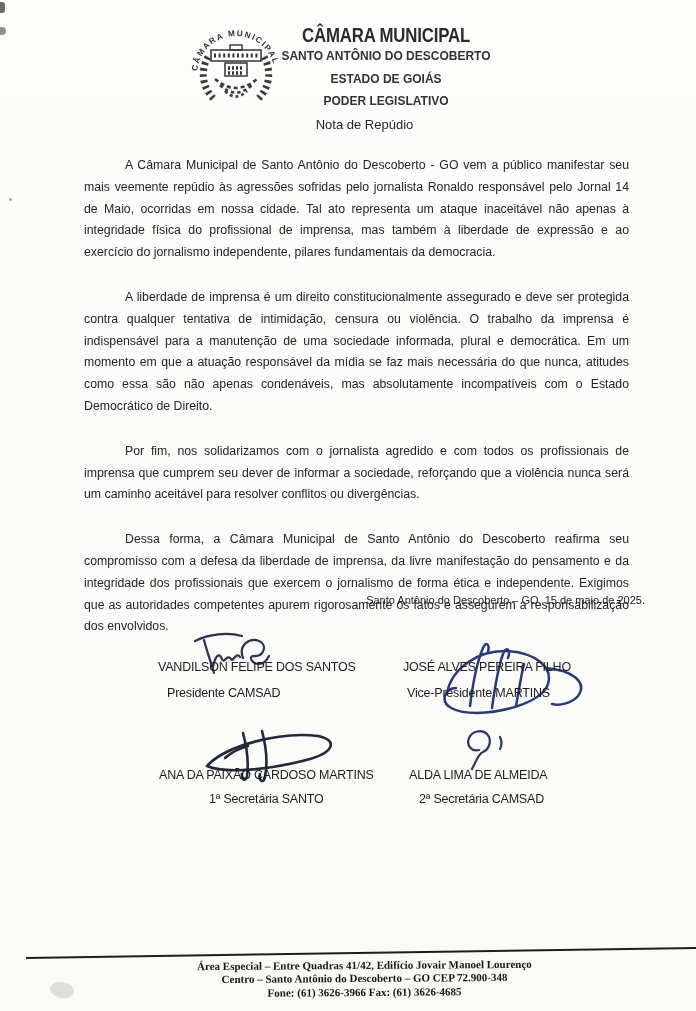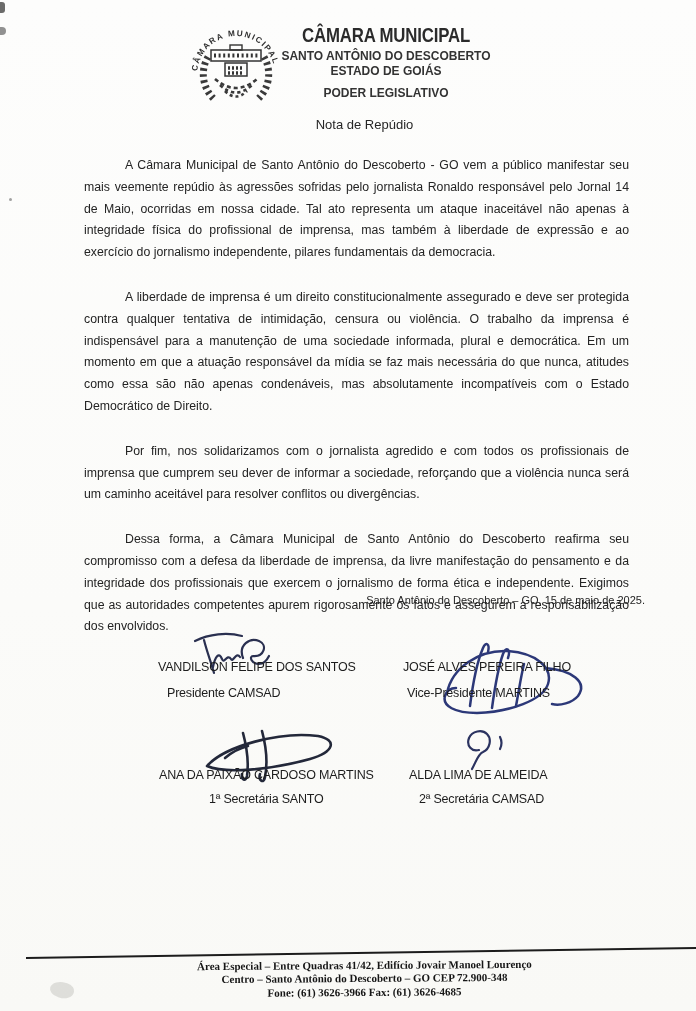--- a/index.html
+++ b/index.html
@@ -68,21 +68,21 @@
     <g fill="none" stroke="#3a3a3a" stroke-width="2.6">
       <path d="M 32,66 Q 53,84 74,66" stroke-dasharray="4 3"></path>
       <path d="M 37,72 Q 53,87 69,72" stroke-dasharray="3.4 3"></path>
       <path d="M 42,78 Q 53,89 64,78" stroke-dasharray="3 3"></path>
     </g>
   </svg>
 
   <div class="header-text">
     <div class="org-title">CÂMARA MUNICIPAL</div>
     <div class="org-sub">SANTO ANTÔNIO DO DESCOBERTO</div>
-    <div class="org-sub" style="margin-top:0">ESTADO DE GOIÁS</div>
+    <div class="org-sub" style="margin-top:8px">ESTADO DE GOIÁS</div>
     <div class="org-sub" style="margin-top:8px">PODER LEGISLATIVO</div>
   </div>
 
   <div class="doc-heading">Nota de Repúdio</div>
 
   <div class="body-text">
     <p>A Câmara Municipal de Santo Antônio do Descoberto - GO vem a público manifestar seu mais veemente repúdio às agressões sofridas pelo jornalista Ronaldo responsável pelo Jornal 14 de Maio, ocorridas em nossa cidade. Tal ato representa um ataque inaceitável não apenas à integridade física do profissional de imprensa, mas também à liberdade de expressão e ao exercício do jornalismo independente, pilares fundamentais da democracia.</p>
     <p>A liberdade de imprensa é um direito constitucionalmente assegurado e deve ser protegida contra qualquer tentativa de intimidação, censura ou violência. O trabalho da imprensa é indispensável para a manutenção de uma sociedade informada, plural e democrática. Em um momento em que a atuação responsável da mídia se faz mais necessária do que nunca, atitudes como essa são não apenas condenáveis, mas absolutamente incompatíveis com o Estado Democrático de Direito.</p>
     <p>Por fim, nos solidarizamos com o jornalista agredido e com todos os profissionais de imprensa que cumprem seu dever de informar a sociedade, reforçando que a violência nunca será um caminho aceitável para resolver conflitos ou divergências.</p>
     <p>Dessa forma, a Câmara Municipal de Santo Antônio do Descoberto reafirma seu compromisso com a defesa da liberdade de imprensa, da livre manifestação do pensamento e da integridade dos profissionais que exercem o jornalismo de forma ética e independente. Exigimos que as autoridades competentes apurem rigorosamente os fatos e assegurem a responsabilização dos envolvidos.</p>

